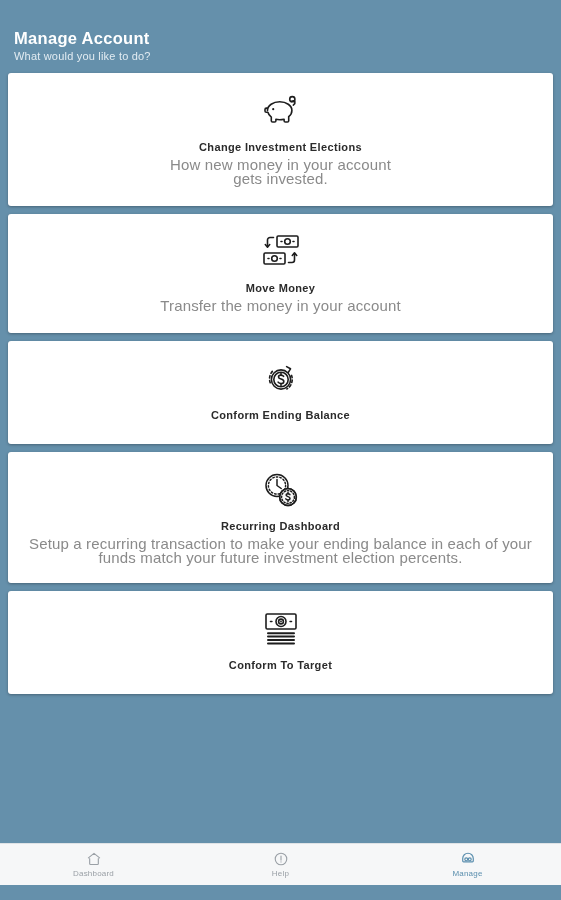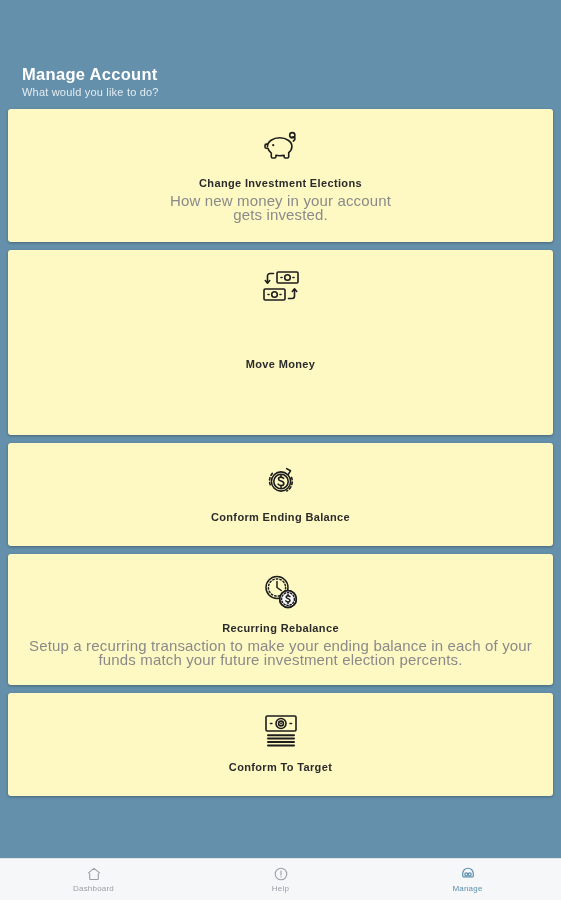--- a/index.html
+++ b/index.html
@@ -7,23 +7,22 @@
     width: 561px; height: 900px;
     overflow: hidden;
     font-family: "Liberation Sans", sans-serif;
   }
   body {
     background: #6590ab;
     position: relative;
   }
   
   .header {
-    padding: 28px 0 10px 22px;
+    padding: 28px 0 10px 14px;
     background: #6590ab;
-    margin-top: 36px;
   }
   .header-title {
     color: #ffffff;
     font-size: 16.5px;
     font-weight: bold;
     letter-spacing: 0.3px;
     line-height: 20px;
   }
   .header-sub {
     color: #e2ecf2;
@@ -33,21 +32,21 @@
     margin-top: 2px;
   }
   
   .card-list {
     padding: 0 8px;
     display: flex;
     flex-direction: column;
     gap: 8px;
   }
   .card {
-    background: #fef9c3;
+    background: #ffffff;
     border-radius: 3px;
     box-shadow: 0 1px 3px rgba(0,0,0,0.30);
     text-align: center;
     padding: 16px 10px 18px;
     display: flex;
     flex-direction: column;
     align-items: center;
     justify-content: center;
   }
   .card-icon {
@@ -65,25 +64,25 @@
     margin-bottom: 5px;
   }
   .card-desc {
     font-size: 15px;
     color: #8a8a8a;
     line-height: 14px;
     letter-spacing: 0.15px;
     max-width: 520px;
   }
   .card--c1 { padding-bottom: 20px; }
-  .card--c2 { padding-bottom: 20px; gap: 40px; }
+  .card--c2 { padding-bottom: 20px; }
   
   .bottom-nav {
     position: absolute;
-    left: 0; right: 0; bottom: 0;
+    left: 0; right: 0; bottom: 15px;
     height: 42px;
     background: #f6f7f8;
     border-top: 1px solid #dfe3e6;
     display: flex;
     align-items: center;
     justify-content: center;
   }
   .nav-item {
     flex: 1;
     display: flex;
@@ -137,20 +136,21 @@
         <circle cx="13.5" cy="26.5" r="2.8"></circle>
         <path d="M7 26.5h1M19 26.5h1"></path>
         <path d="M12.5 5.5h-3.5a2.5 2.5 0 0 0-2.5 2.5v6.5"></path>
         <path d="M4.3 12.6l2.2 2.6l2.2-2.6"></path>
         <path d="M27.5 30.5h3.5a2.5 2.5 0 0 0 2.5-2.5v-6.5"></path>
         <path d="M35.7 23.4l-2.2-2.6l-2.2 2.6"></path>
       </svg>
     </div>
     <div class="card-title">Move Money</div>
     <div class="card-desc">
+      <div>Transfer the money in your account</div>
     </div>
   </div>
 
   <div class="card card--c3">
     <div class="card-icon">
       <svg width="38" height="38" viewBox="0 0 38 38" fill="none" stroke="#1d1d1d" stroke-width="1.6" stroke-linecap="round" stroke-linejoin="round">
         <circle cx="19" cy="19.5" r="9.6"></circle>
         <circle cx="19" cy="19.5" r="7.2"></circle>
         <path d="M21.6 16.3c-.6-.8-1.6-1.2-2.7-1.2c-1.4 0-2.4.8-2.4 1.9c0 2.7 5.3 1.5 5.3 4.4c0 1.3-1.2 2.1-2.7 2.1c-1.3 0-2.4-.5-3-1.4"></path>
         <path d="M19 13.2v1.6M19 23.8v1.6"></path>
@@ -168,21 +168,21 @@
         <circle cx="16" cy="15.5" r="11"></circle>
         <circle cx="16" cy="15.5" r="8.6" stroke-dasharray="1.4 2.2"></circle>
         <path d="M16 9.5v6l4.2 3"></path>
         <circle cx="27" cy="27" r="8.4" fill="#f7f7f7"></circle>
         <circle cx="27" cy="27" r="8.4"></circle>
         <circle cx="27" cy="27" r="6.4" stroke-dasharray="1.3 1.9"></circle>
         <path d="M28.9 24.6c-.5-.6-1.2-.9-2-.9c-1.1 0-1.8.6-1.8 1.4c0 2 3.9 1.1 3.9 3.2c0 1-.9 1.6-2 1.6c-1 0-1.8-.4-2.2-1"></path>
         <path d="M27 22.6v1.2M27 30.2v1.2"></path>
       </svg>
     </div>
-    <div class="card-title">Recurring Rebalance</div>
+    <div class="card-title">Recurring Dashboard</div>
     <div class="card-desc">Setup a recurring transaction to make your ending balance in each of your funds match your future investment election percents.</div>
   </div>
 
   <div class="card card--c5">
     <div class="card-icon">
       <svg width="40" height="38" viewBox="0 0 40 38" fill="none" stroke="#1d1d1d" stroke-width="1.6" stroke-linecap="round" stroke-linejoin="round">
         <rect x="5" y="4" width="30" height="15" rx="1.2"></rect>
         <circle cx="20" cy="11.5" r="5"></circle>
         <circle cx="20" cy="11.5" r="2.4"></circle>
         <circle cx="20" cy="11.5" r="0.9" fill="#1d1d1d" stroke="none"></circle>

